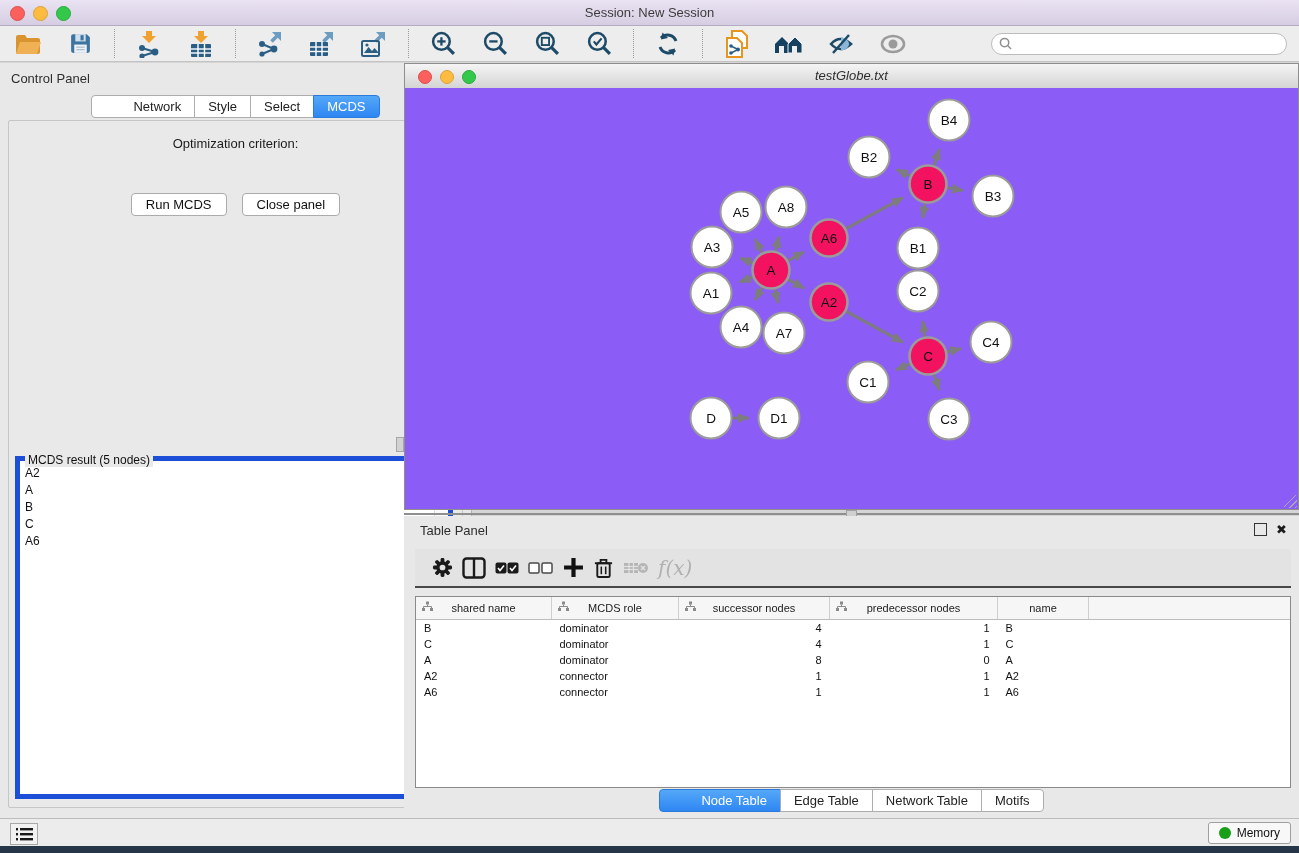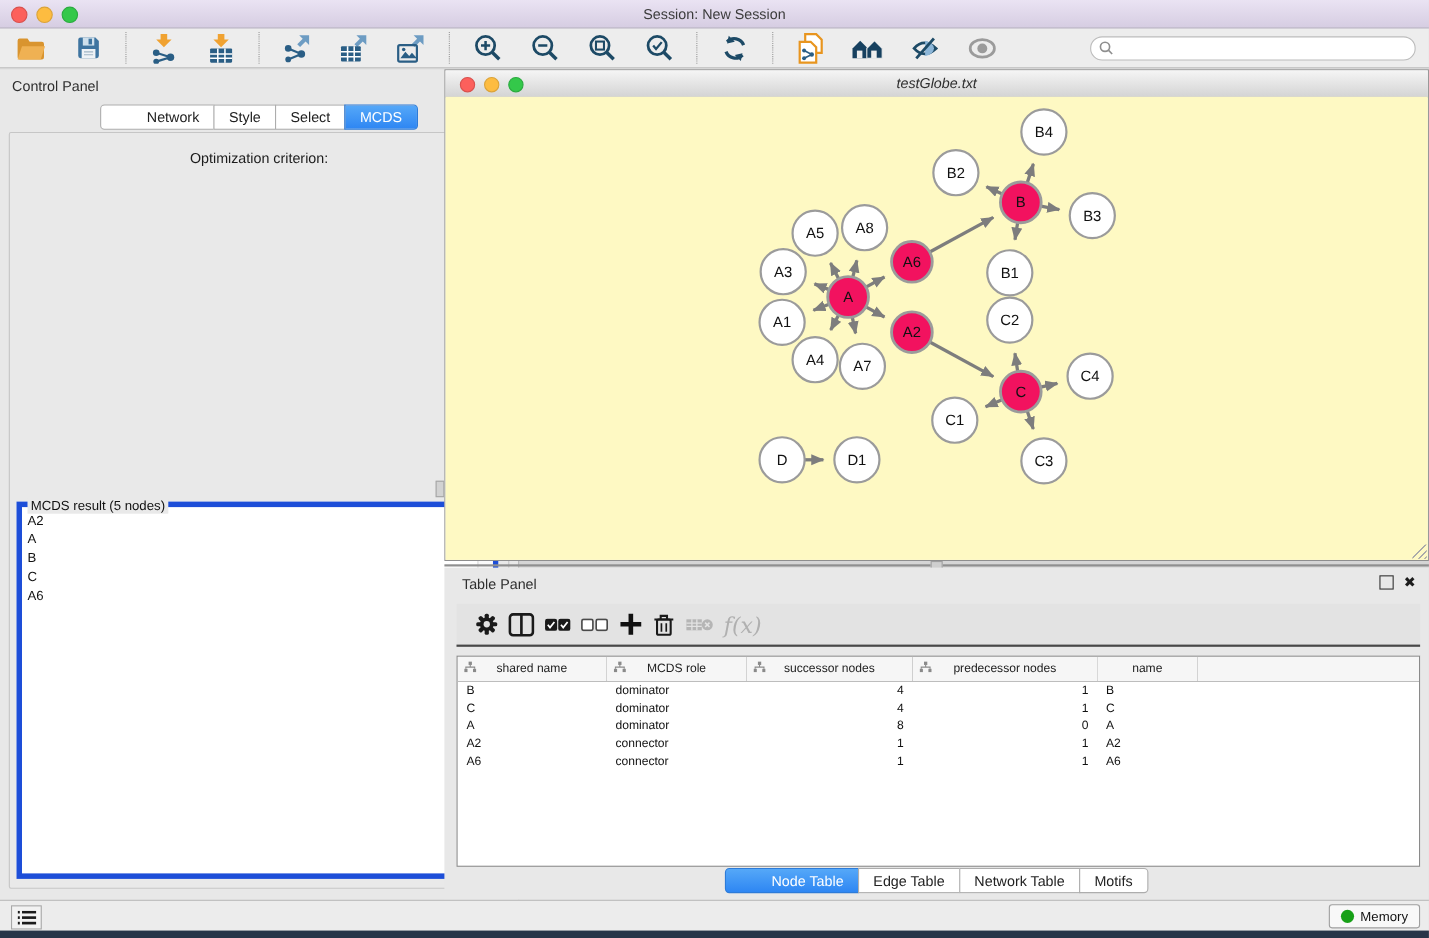--- a/index.html
+++ b/index.html
@@ -101,21 +101,21 @@
     position:absolute;left:404px;top:63px;width:895px;height:447px;
     background:#fff;border:1px solid #8e8e8e;box-sizing:border-box;
   }
   .nw-titlebar{
     position:relative;height:24px;
     background:linear-gradient(#f5f5f5,#d4d4d4);border-bottom:1px solid #a2a2a2;font-style:italic;
   }
   .nw-titlebar .lights{top:6px;left:13px;}
   .nw-titlebar .light{width:12px;height:12px;}
   .nw-title{position:absolute;left:0;right:0;top:0;height:24px;line-height:24px;text-align:center;font-size:13px;color:#2d2d2d;}
-  .nw-canvas{position:absolute;left:0;top:24px;right:0;bottom:0;background:#fef9c3;overflow:hidden;}
+  .nw-canvas{position:absolute;left:0;top:24px;right:0;bottom:0;background:#8b5cf6;overflow:hidden;}
   .nw-canvas svg{position:absolute;left:0;top:0;}
   .corner-grip{
     position:absolute;right:1px;bottom:1px;width:13px;height:13px;
     background:
       linear-gradient(135deg,transparent 44%,#aaa 44%,#aaa 50%,transparent 50%,transparent 69%,#aaa 69%,#aaa 75%,transparent 75%,transparent 90%,#aaa 90%,#aaa 96%,transparent 96%);
   }
   .left-grip{
     position:absolute;left:396px;top:437px;width:8px;height:15px;
     background:#d2d2d2;border:1px solid #a6a6a6;box-sizing:border-box;
   }
@@ -352,20 +352,24 @@
     <span class="close-btn">✖</span>
   </div>
   <div class="cp-tabs" id="cp-tabs">
       <div class="seg">Network</div>
       <div class="seg">Style</div>
       <div class="seg">Select</div>
       <div class="seg seg-active">MCDS</div>
     </div>
   <div class="cp-content">
     <div class="opt-label">Optimization criterion:</div>
+    <div class="cp-buttons">
+      <button class="mac-btn">Run MCDS</button>
+      <button class="mac-btn">Close panel</button>
+    </div>
     <div class="groupbox">
       <span class="groupbox-label">MCDS result (5 nodes)</span>
       <div class="result-list" id="result-list">
           <div class="result-item">A2</div>
           <div class="result-item">A</div>
           <div class="result-item">B</div>
           <div class="result-item">C</div>
           <div class="result-item">A6</div>
         </div>
       <div class="result-scroll"></div>

